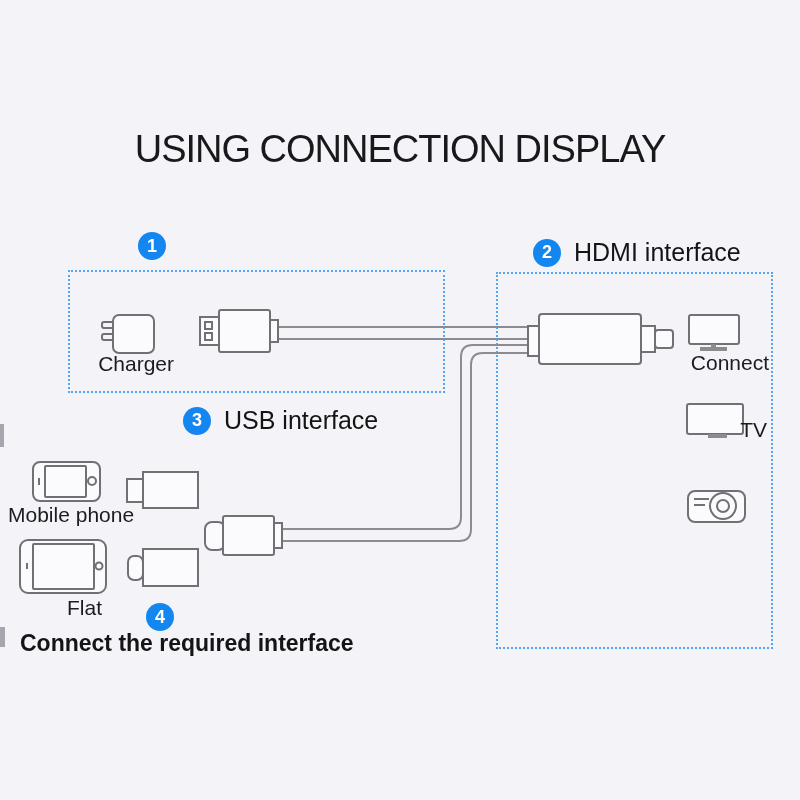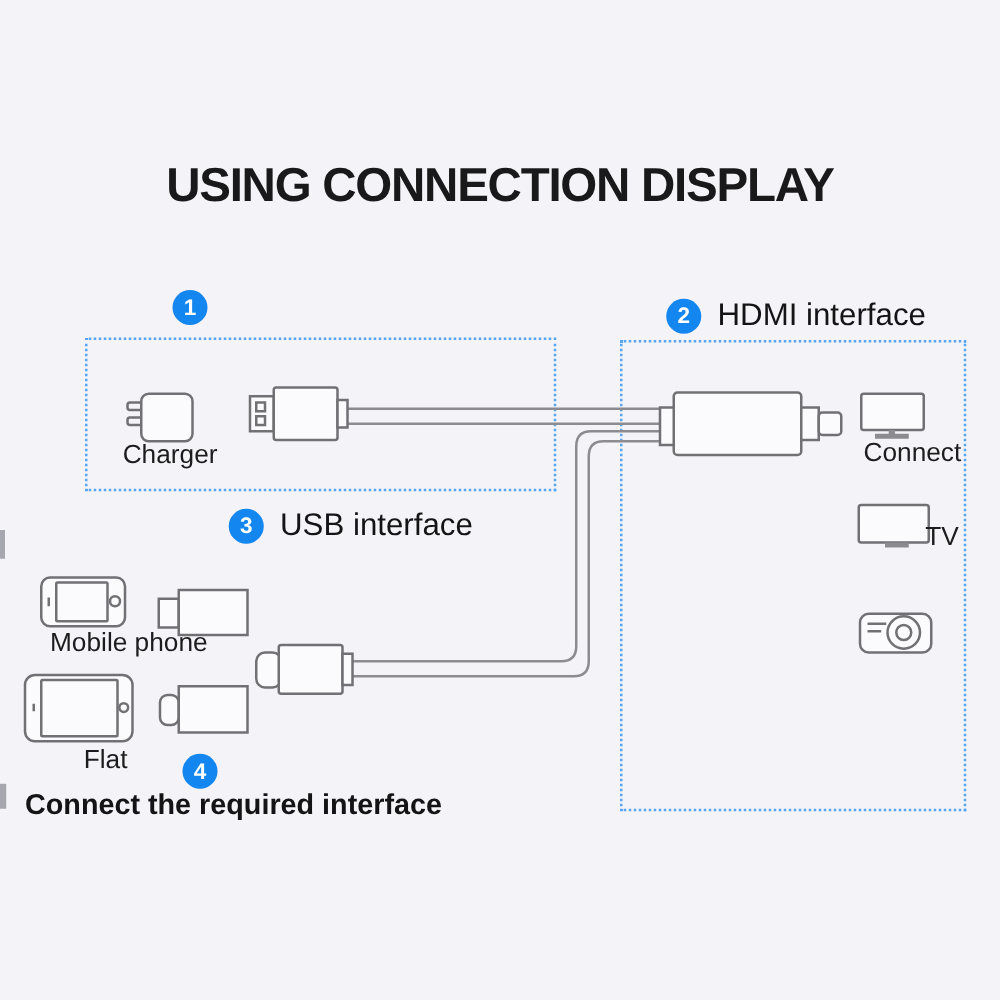--- a/index.html
+++ b/index.html
@@ -1,20 +1,20 @@
 <!DOCTYPE html>
 <html><head>
 <meta charset="utf-8">
 <style>
   html,body{margin:0;padding:0;}
   body{font-family:"Liberation Sans","DejaVu Sans",sans-serif;background:#f4f4f8;}
   .stage{position:relative;width:800px;height:800px;background:#f4f4f8;overflow:hidden;}
 
   .title{position:absolute;top:128px;left:0;width:800px;text-align:center;
-         font-size:38px;font-weight:700;letter-spacing:-1px;color:#19191b;}
+         font-size:38px;font-weight:400;letter-spacing:-1px;color:#19191b;}
 
   .step{position:absolute;display:flex;align-items:center;gap:13px;}
   .badge{width:28px;height:28px;border-radius:50%;background:#1486f0;color:#fff;
          font-size:18px;font-weight:700;display:flex;align-items:center;justify-content:center;
          flex:0 0 auto;}
   .step-label{font-size:25px;color:#141416;font-weight:500;white-space:nowrap;}
 
   .dashed-box{position:absolute;border:2px dotted #54a6f3;background:transparent;}
   #box-usb-power{left:68px;top:270px;width:373px;height:119px;}
   #box-hdmi{left:496px;top:272px;width:273px;height:373px;}
@@ -140,16 +140,16 @@
     <div class="badge">3</div>
     <div class="step-label">USB interface</div>
   </div>
 
   <div class="badge step4-circle">4</div>
   <div class="step4-label">Connect the required interface</div>
 
   <div class="dev-label" style="left:94px;top:352px;width:80px;">Charger</div>
   <div class="dev-label" style="left:669px;top:351px;width:100px;">Connect</div>
   <div class="dev-label" style="left:667px;top:418px;width:100px;">TV</div>
-  <div class="dev-label" style="left:8px;top:503px;width:122px;margin-left:32px;">Mobile phone</div>
+  <div class="dev-label" style="left:8px;top:503px;width:122px;">Mobile phone</div>
   <div class="dev-label" style="left:22px;top:596px;width:80px;">Flat</div>
 
 </div>
 
 </body></html>

